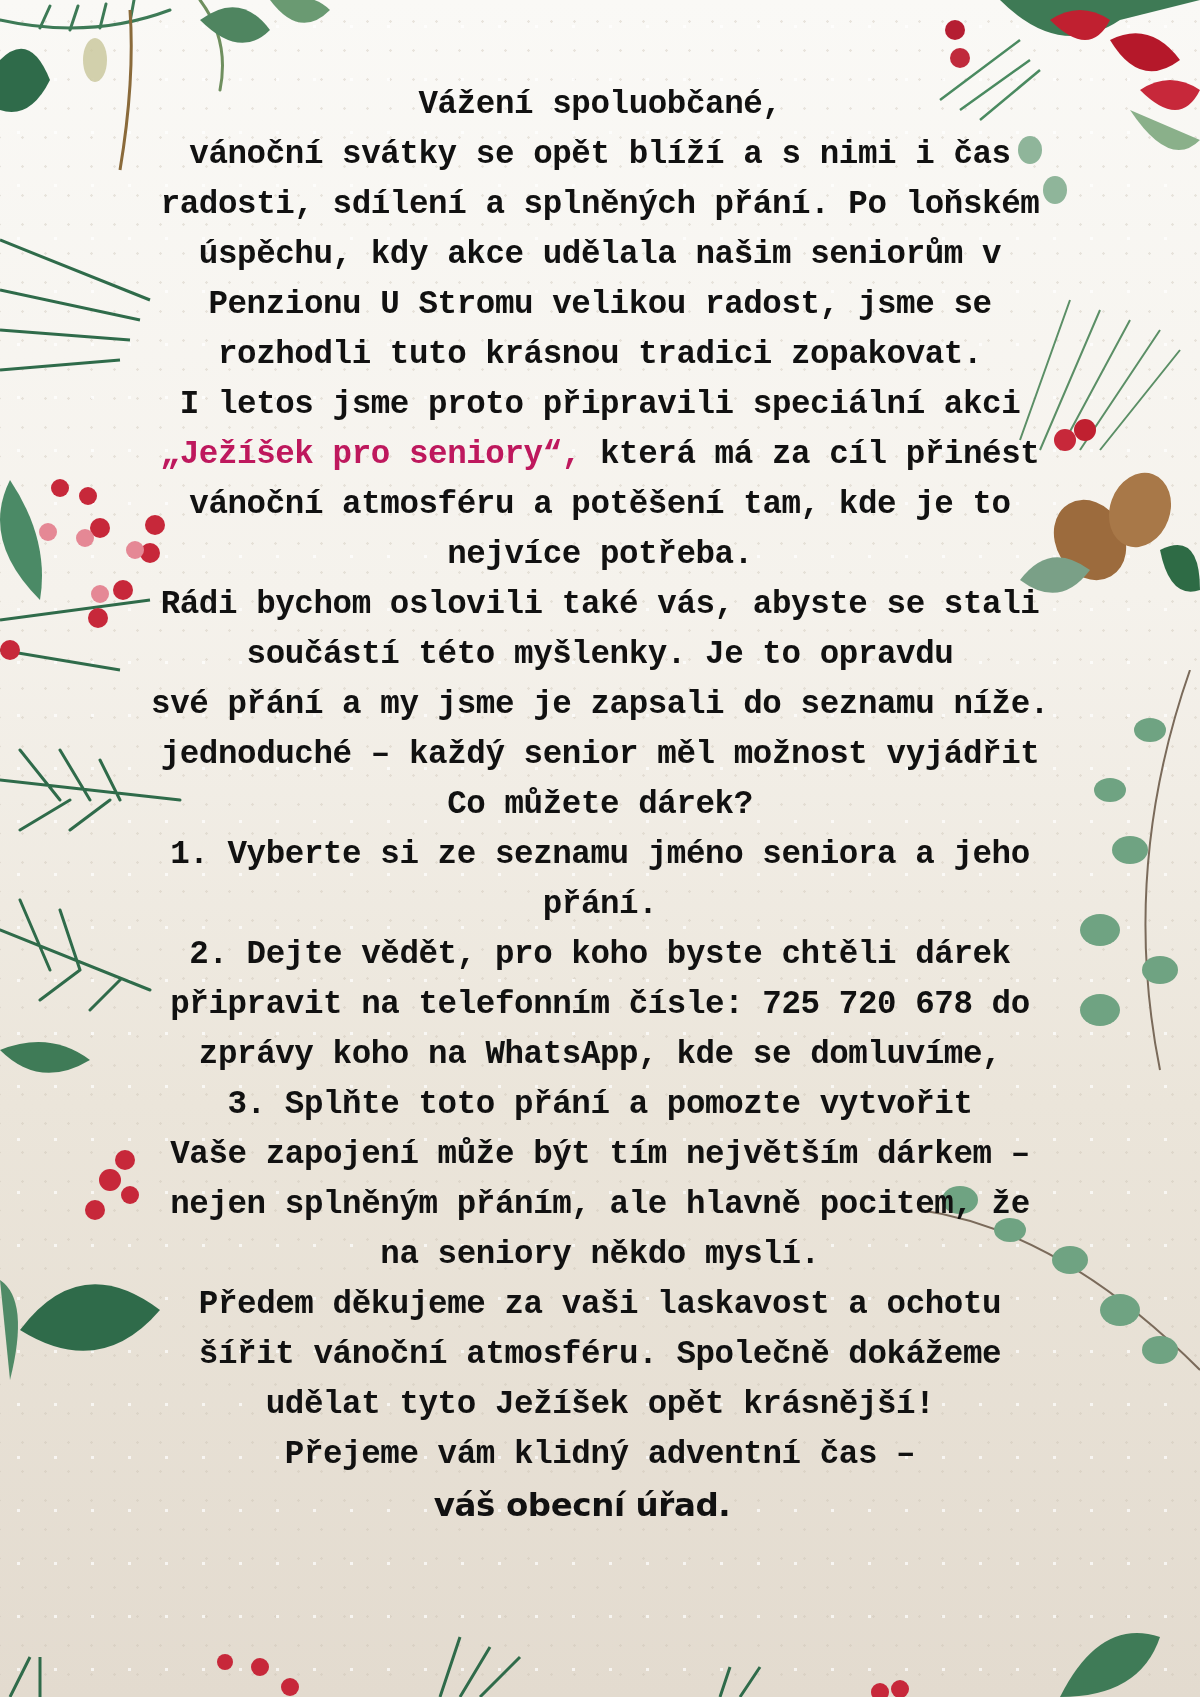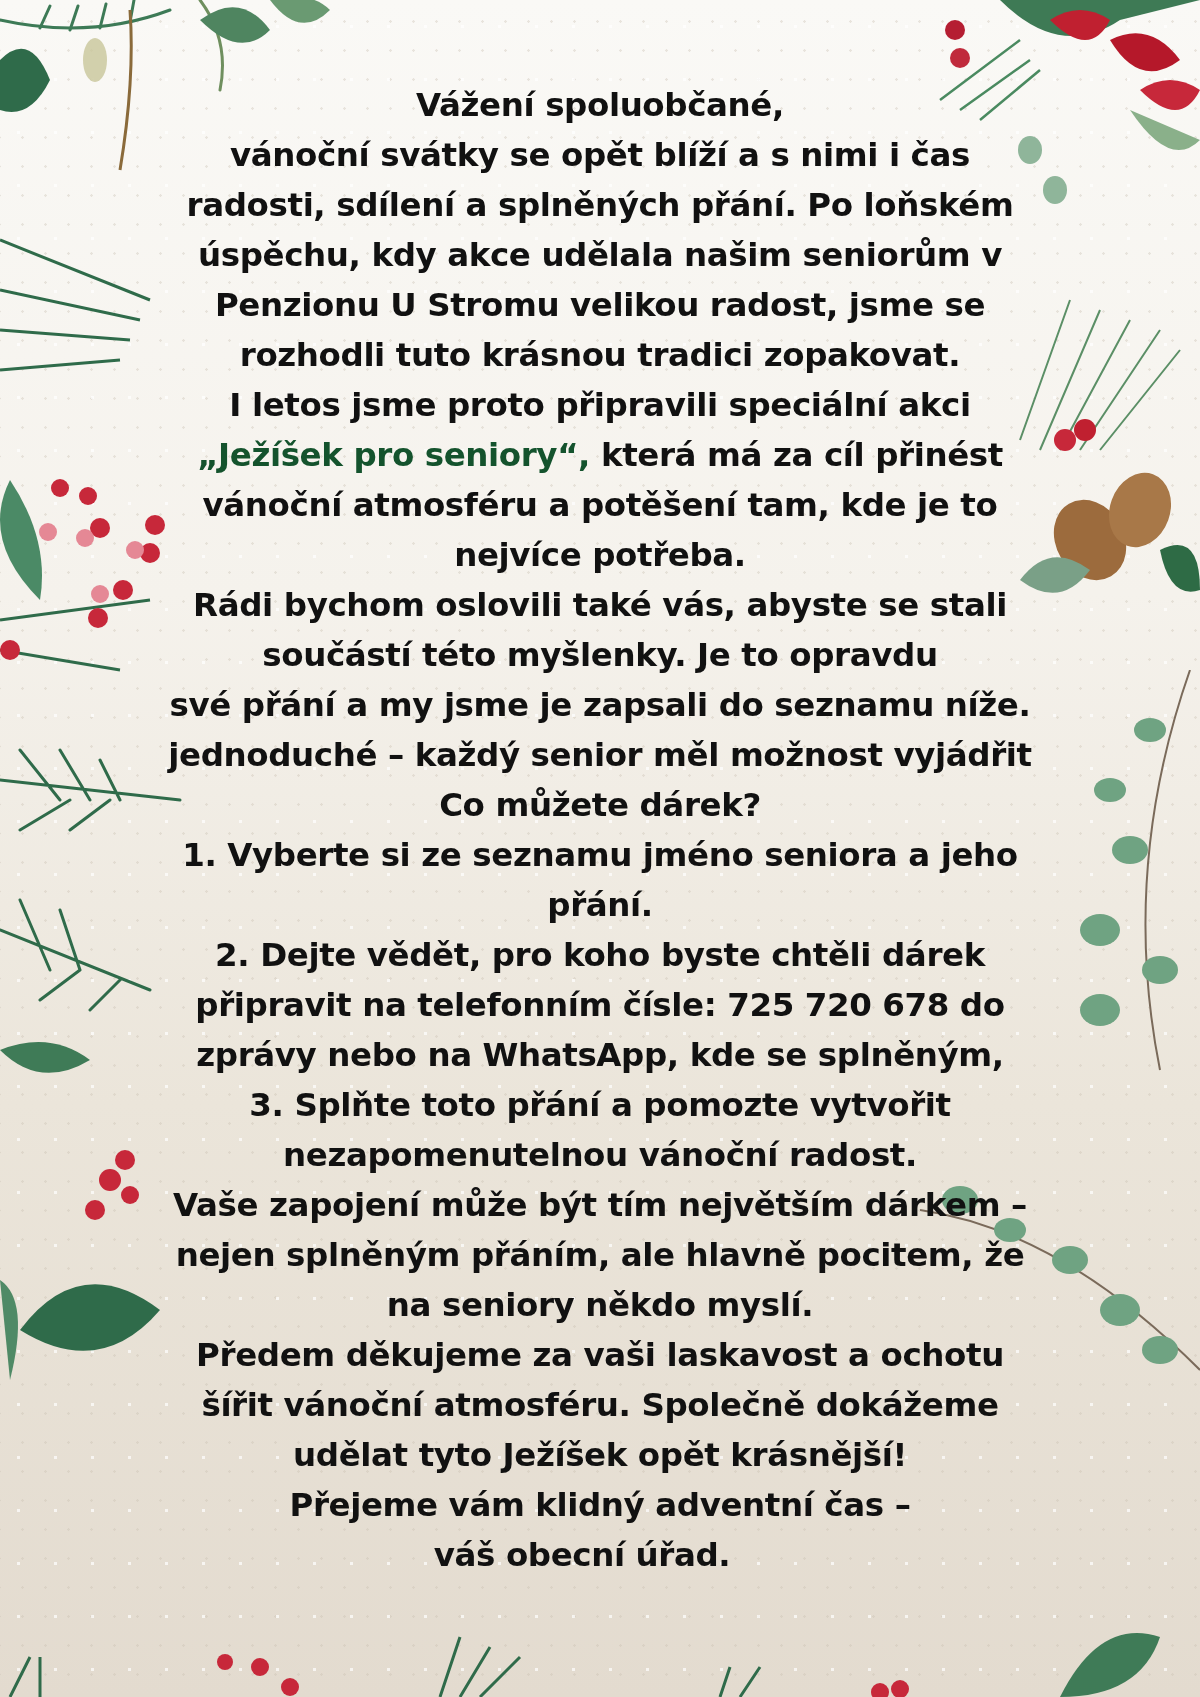--- a/index.html
+++ b/index.html
@@ -14,22 +14,22 @@
       radial-gradient(circle, rgba(200,190,175,0.35) 1px, transparent 1.5px);
     background-size: 37px 53px, 23px 29px;
     background-position: 0 0, 11px 7px;
   }
   .deco { position: absolute; pointer-events: none; }
   .letter {
     position: absolute; left: 150px; top: 80px; width: 900px;
     text-align: center; color: #111111; font-weight: bold;
     font-size: 32.5px; line-height: 50px; letter-spacing: -0.4px;
   }
-  .letter .line { display: block; white-space: nowrap; }
-  .letter .hl { color: #14532d; }
+  .letter .line { display: block; white-space: nowrap; font-family: Liberation Mono, monospace; }
+  .letter .hl { color: #be185d; }
   .letter .sig { display: block; padding-right: 36px; }
 </style>
 </head>
 <body>
 
 <div class="speckle"></div>
 
 <svg class="deco" style="left:0;top:0" width="360" height="200" viewBox="0 0 360 200">
   <g stroke="#3d7a56" stroke-width="3" fill="none" stroke-linecap="round">
     <path d="M0 20 Q90 40 170 10"></path>
@@ -159,23 +159,22 @@
   <span class="line">nejvíce potřeba.</span>
   <span class="line">Rádi bychom oslovili také vás, abyste se stali</span>
   <span class="line">součástí této myšlenky. Je to opravdu</span>
   <span class="line">své přání a my jsme je zapsali do seznamu níže.</span>
   <span class="line">jednoduché – každý senior měl možnost vyjádřit</span>
   <span class="line">Co můžete dárek?</span>
   <span class="line">1. Vyberte si ze seznamu jméno seniora a jeho</span>
   <span class="line">přání.</span>
   <span class="line">2. Dejte vědět, pro koho byste chtěli dárek</span>
   <span class="line">připravit na telefonním čísle: 725 720 678 do</span>
-  <span class="line">zprávy nebo na WhatsApp, kde se splněným,</span>
+  <span class="line">zprávy koho na WhatsApp, kde se domluvíme,</span>
   <span class="line">3. Splňte toto přání a pomozte vytvořit</span>
-  <span class="line">nezapomenutelnou vánoční radost.</span>
   <span class="line">Vaše zapojení může být tím největším dárkem –</span>
   <span class="line">nejen splněným přáním, ale hlavně pocitem, že</span>
   <span class="line">na seniory někdo myslí.</span>
   <span class="line">Předem děkujeme za vaši laskavost a ochotu</span>
   <span class="line">šířit vánoční atmosféru. Společně dokážeme</span>
   <span class="line">udělat tyto Ježíšek opět krásnější!</span>
   <span class="line">Přejeme vám klidný adventní čas –</span>
   <span class="sig">váš obecní úřad.</span>
 </div>
 

